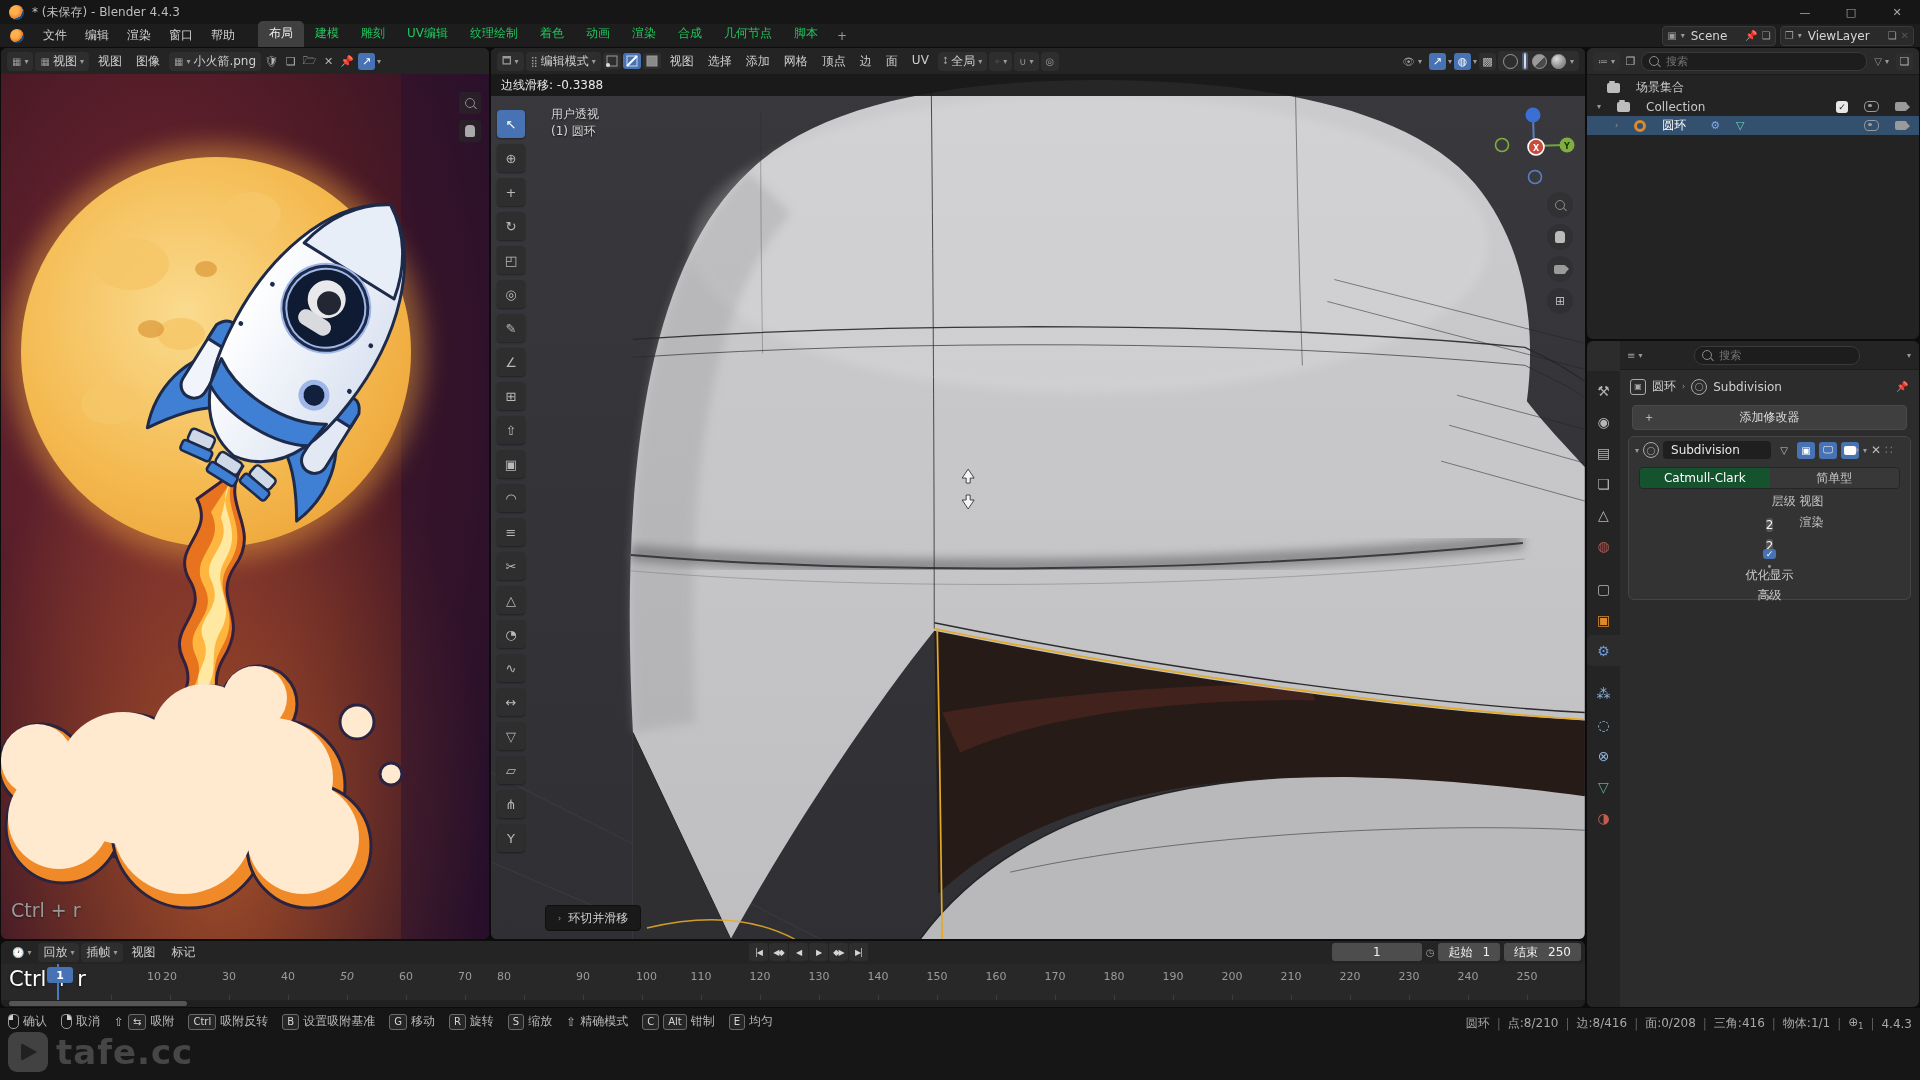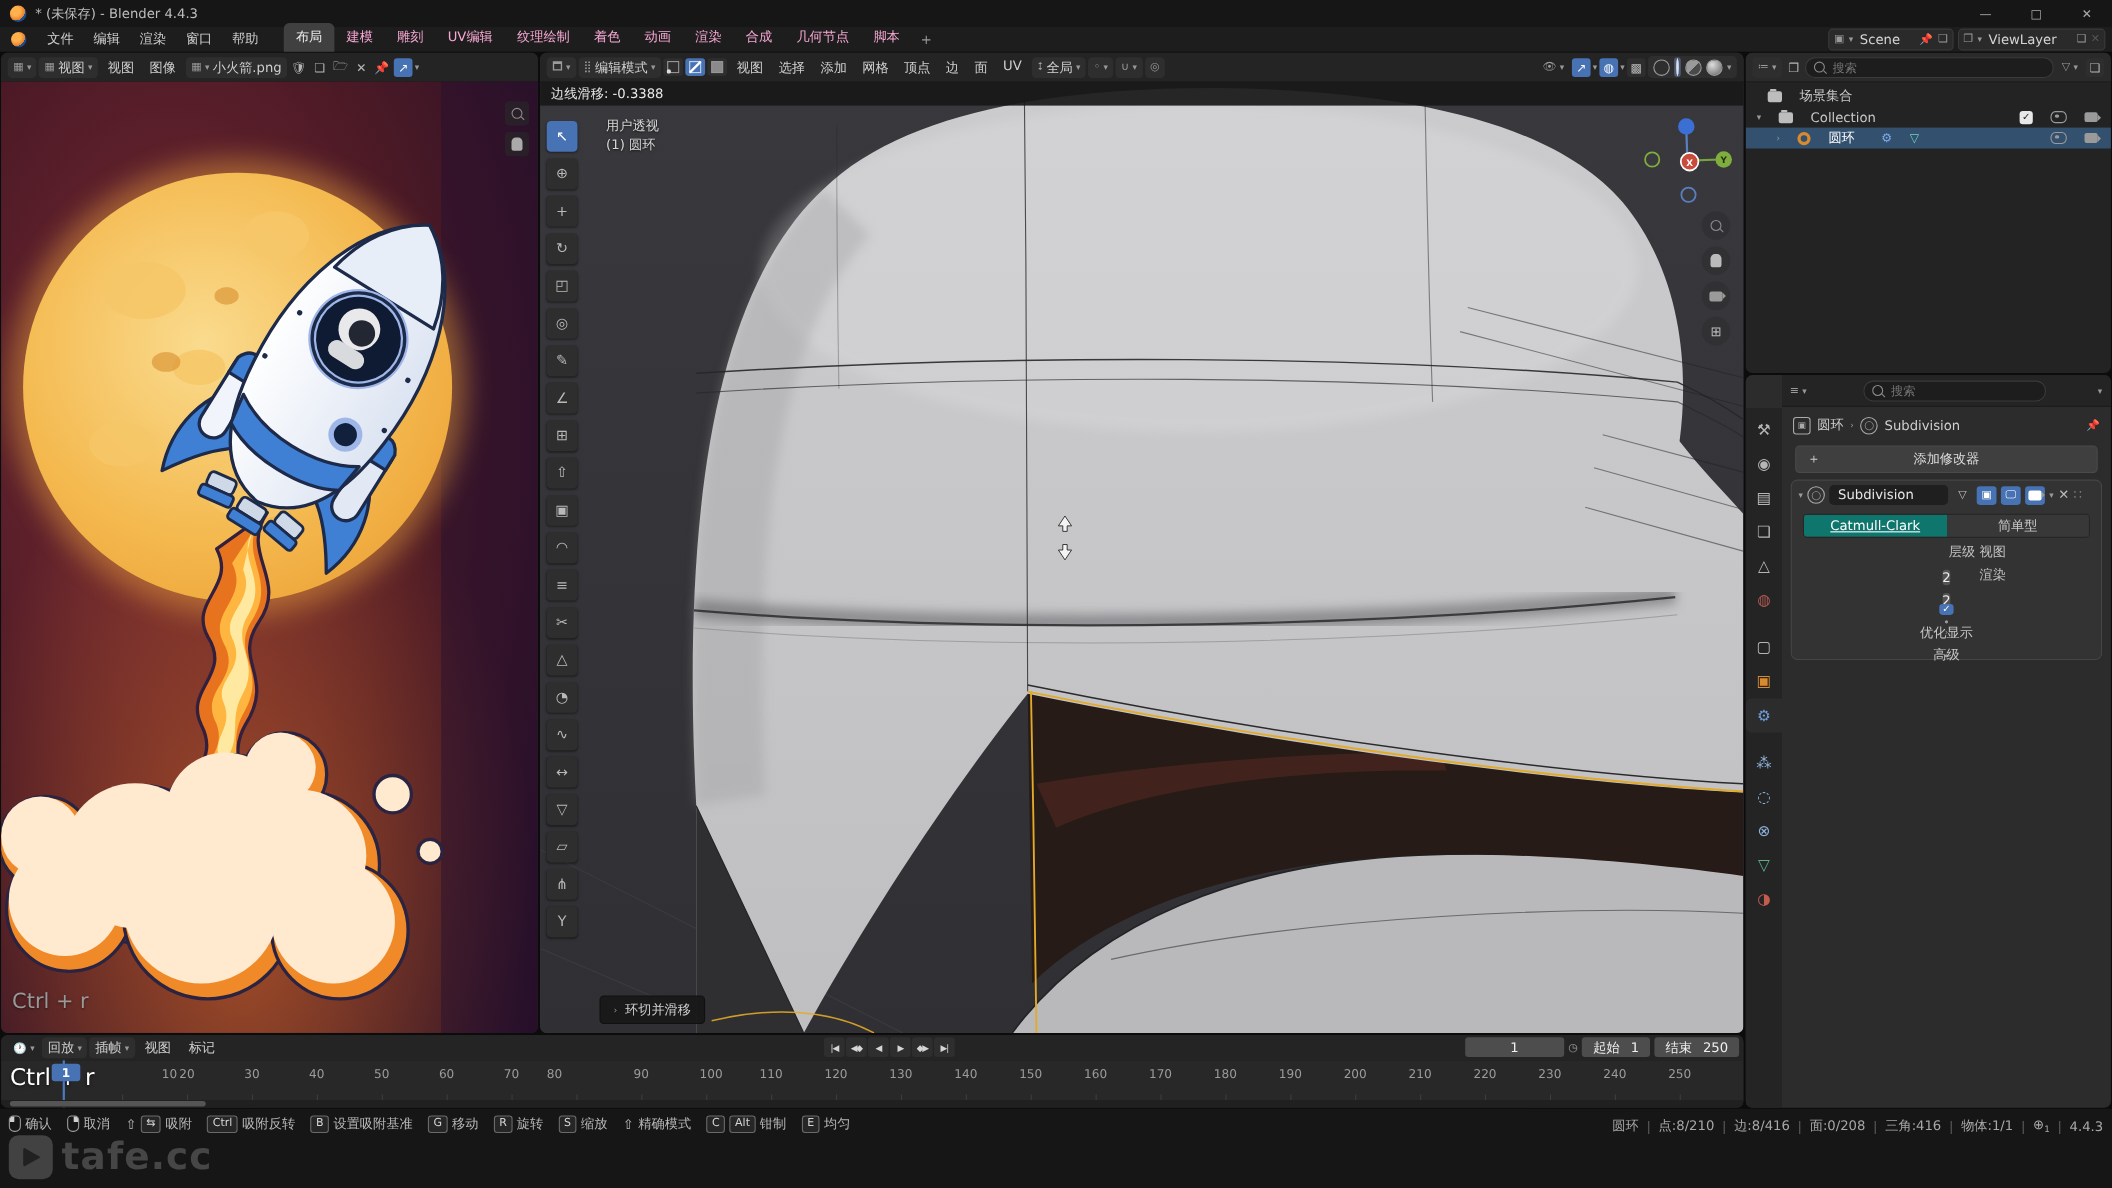--- a/index.html
+++ b/index.html
@@ -12,21 +12,21 @@
   .blender-logo{width:15px;height:15px;margin:0 8px 0 9px;border-radius:50%;
     background:radial-gradient(circle at 35% 35%,#ffb14d 0 30%,#e87d2c 60%,#1b4e8a 61% 100%);}
   #title-text{color:#bdbdbd;font-size:12px;}
   #win-controls{margin-left:auto;display:flex;}
   .win-btn{width:46px;height:24px;display:flex;align-items:center;justify-content:center;color:#aaa;font-size:11px;}
   
   #topbar{left:0;top:24px;width:1920px;height:23px;background:#1d1d1d;display:flex;align-items:center;}
   .blender-logo.small{width:14px;height:14px;margin:0 10px;}
   .menu-item{padding:3px 9px;color:#cfcfcf;border-radius:3px;}
   #ws-tabs{display:flex;margin-left:14px;height:23px;align-items:flex-end;}
-  .ws-tab{padding:4px 11px 5px;color:#f9a8d4;font-size:12px;border-radius:5px 5px 0 0;}
+  .ws-tab{padding:4px 11px 5px;color:#22c55e;font-size:12px;border-radius:5px 5px 0 0;}
   .ws-tab.active{background:#404040;color:#eee;}
   .ws-add{padding:4px 8px;color:#999;}
   #topbar-right{margin-left:auto;display:flex;gap:4px;margin-right:6px;}
   .db-selector{display:flex;align-items:center;background:#2a2a2a;border:1px solid #3a3a3a;border-radius:4px;height:18px;padding:0 4px;gap:4px;}
   .db-selector .lbl{color:#d5d5d5;padding:0 14px 0 2px;}
   .mini-ic{color:#9a9a9a;font-size:10px;}
   
   .editor{position:absolute;border-radius:6px;overflow:hidden;background:#2a2a2a;}
   .ed-header{height:26px;background:#242424;display:flex;align-items:center;gap:2px;padding:0 6px;border-bottom:1px solid #1a1a1a;}
   .hbtn{display:flex;align-items:center;gap:3px;background:#2e2e2e;border-radius:4px;height:19px;padding:0 5px;color:#cfcfcf;}
@@ -90,21 +90,21 @@
   .crumb-ic.round{border-radius:50%;}
   #add-mod-btn{margin:6px 12px;height:23px;background:#3f3f3f;border:1px solid #4a4a4a;border-radius:4px;display:flex;align-items:center;color:#ddd;position:relative;justify-content:center;}
   #add-mod-btn .plus{position:absolute;left:10px;color:#ccc;}
   #mod-panel{margin:6px 8px;background:#333;border:1px solid #454545;border-radius:6px;padding-bottom:8px;}
   #mod-head{display:flex;align-items:center;height:26px;padding:0 6px;gap:4px;}
   #mod-name{background:#1f1f1f;border-radius:4px;height:18px;display:flex;align-items:center;padding:0 8px;color:#e8e8e8;width:92px;}
   .mod-ic{width:18px;height:17px;border-radius:3px;display:flex;align-items:center;justify-content:center;font-size:10px;color:#c5c5c5;}
   .mod-ic.on{background:#4772b3;color:#fff;}
   #mod-tabs{display:flex;margin:4px 10px;height:20px;border-radius:4px;overflow:hidden;border:1px solid #262626;}
   #mod-tabs .mtab{flex:1;display:flex;align-items:center;justify-content:center;background:#383838;color:#c8c8c8;}
-  #mod-tabs .mtab.active{background:#0f766e;color:#fff;text-decoration:underline;}
+  #mod-tabs .mtab.active{background:#14532d;color:#fff;}
   .prop-row{display:flex;align-items:center;height:21px;padding:0 10px;gap:8px;flex-direction:column;}
   .prop-label{width:108px;text-align:right;color:#c3c3c3;flex:none;}
   .val-field{flex:1;background:#545454;border-radius:3px;height:17px;display:flex;align-items:center;justify-content:center;color:#f2f2f2;}
   .dot{color:#999;font-size:10px;width:8px;text-align:center;}
   .bluechk{width:13px;height:13px;background:#4772b3;border-radius:3px;color:#fff;font-size:9px;display:flex;align-items:center;justify-content:center;font-weight:bold;}
   
   #timeline{left:1px;top:941px;width:1584px;height:66px;background:#242424;}
   #tl-header{height:23px;display:flex;align-items:center;gap:2px;padding:0 6px;background:#242424;border-bottom:1px solid #1c1c1c;}
   #tl-playback{position:absolute;left:748px;top:2px;display:flex;gap:1px;}
   .pb-btn{width:19px;height:18px;background:#2e2e2e;border-radius:3px;display:flex;align-items:center;justify-content:center;color:#d5d5d5;font-size:8px;letter-spacing:-1px;}
@@ -786,21 +786,21 @@
     </div>
     <div id="tl-ruler">
         <span class="ruler-num" style="left: 110px; margin-left: 28px;">10</span>
         <span class="ruler-tick" style="left: 110px;"></span>
         <span class="ruler-num" style="left: 169px;">20</span>
         <span class="ruler-tick" style="left: 169px;"></span>
         <span class="ruler-num" style="left: 228px;">30</span>
         <span class="ruler-tick" style="left: 228px;"></span>
         <span class="ruler-num" style="left: 287px;">40</span>
         <span class="ruler-tick" style="left: 287px;"></span>
-        <span class="ruler-num" style="left: 346px;">50</span>
+        <span class="ruler-num" style="left: 346px; font-style: italic;">50</span>
         <span class="ruler-tick" style="left: 346px;"></span>
         <span class="ruler-num" style="left: 405px;">60</span>
         <span class="ruler-tick" style="left: 405px;"></span>
         <span class="ruler-num" style="left: 464px;">70</span>
         <span class="ruler-tick" style="left: 464px;"></span>
         <span class="ruler-num" style="left: 503px;">80</span>
         <span class="ruler-tick" style="left: 523px;"></span>
         <span class="ruler-num" style="left: 582px;">90</span>
         <span class="ruler-tick" style="left: 582px;"></span>
         <span class="ruler-num" style="left: 641px; text-align: right;">100</span>

